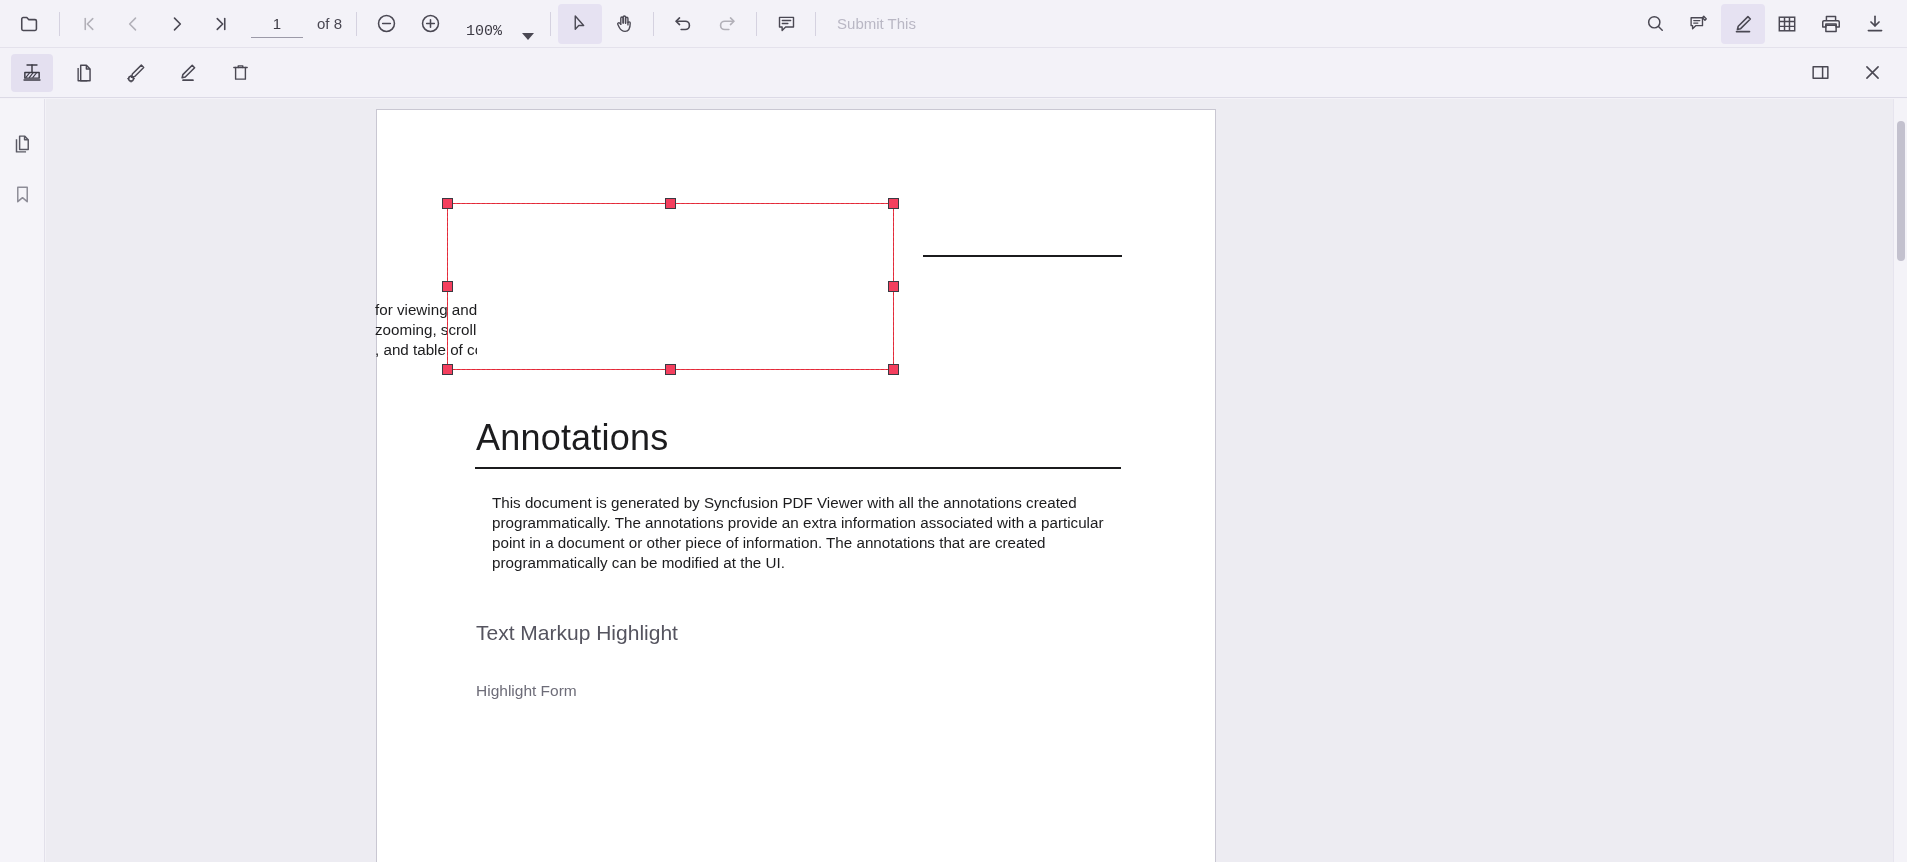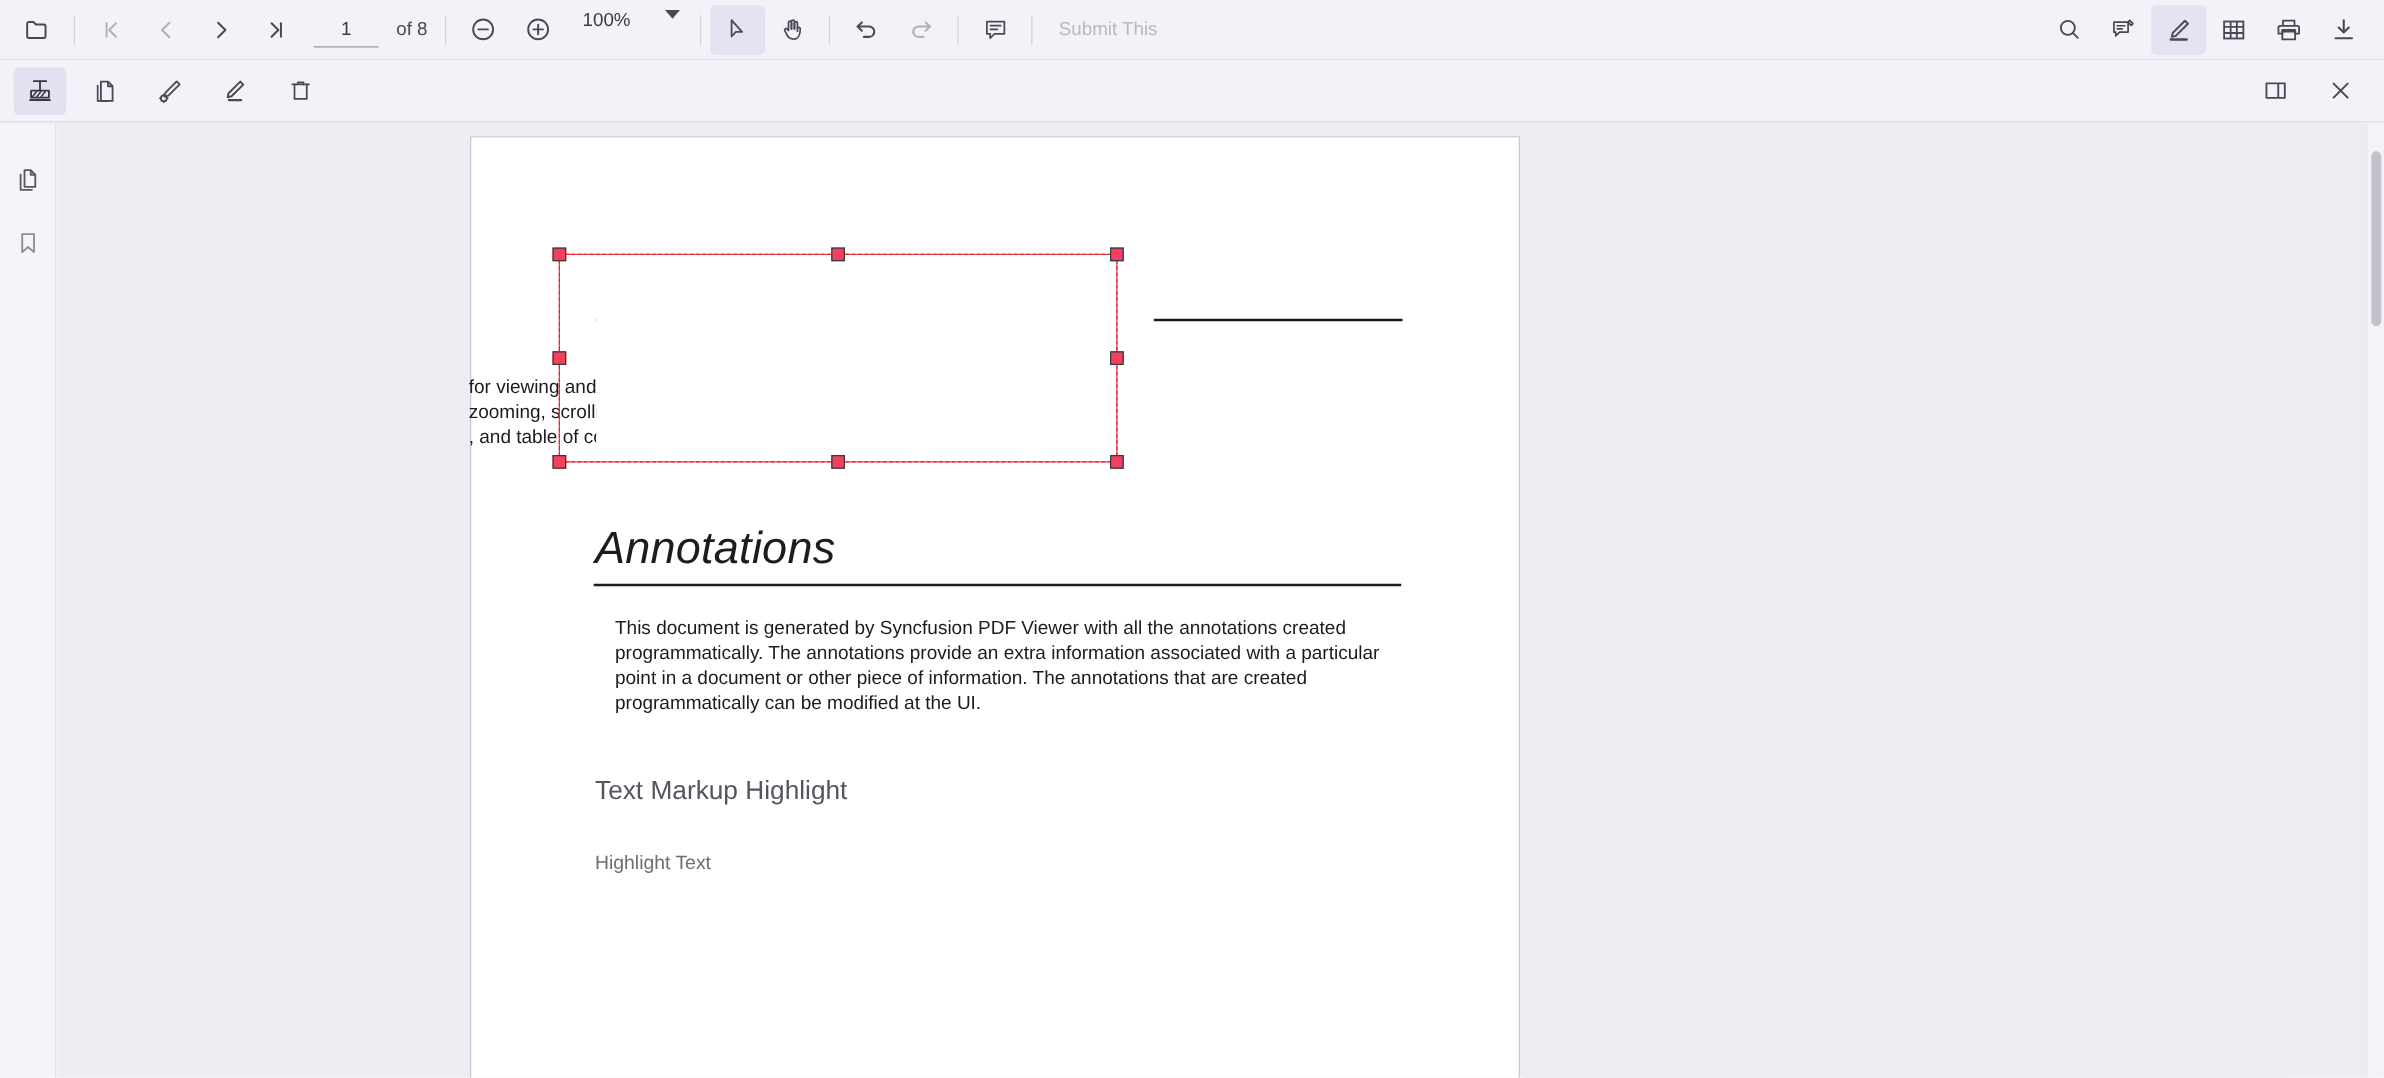--- a/index.html
+++ b/index.html
@@ -41,23 +41,24 @@
     width:52px; height:28px; text-align:center;
     font-family:"Liberation Sans", sans-serif; font-size:15px; color:#3d3b45;
     border:none; border-bottom:1.6px solid #9c9aa8; background:transparent;
     outline:none;
   }
   #page-count {
     font-size:15px; color:#4a4853; margin-left:14px; white-space:nowrap;
   }
   
   #zoom-combo {
-    display:flex; align-items:flex-start; gap:12px; flex:0 0 auto;
+    display:flex; align-items:flex-end; gap:2px; flex:0 0 auto;
     height:32px; padding:0 4px 0 10px; border-radius:4px; cursor:pointer;
     margin-left:4px;
+    font-family:Liberation Mono, monospace;
   }
   #zoom-value { font-size:15px; color:#3d3b45; min-width:42px; }
   .caret {
     width:0;height:0;border-left:6px solid transparent;border-right:6px solid transparent;
     border-top:7px solid #4a4853; margin-left:12px;
   }
   #submit-form-btn {
     font-size:15px; color:#b9b7c4; padding:0 14px; height:34px;
     display:flex;align-items:center; border-radius:4px; cursor:default;
     white-space:nowrap;
@@ -433,28 +434,28 @@
   <div id="page-canvas">
 
     <div class="doc-rule" style="left:100px; top:145px; width:645px; height:2.4px;"></div>
 
     <div class="doc-p" style="left:-2px; top:190px; width:760px; white-space:nowrap;">for viewing and printing PDF files. It</div>
     <div class="doc-p" style="left:-2px; top:210px; width:760px; white-space:nowrap;">zooming, scrolling, text searching,</div>
     <div class="doc-p" style="left:-2px; top:230px; width:760px; white-space:nowrap;">, and table of contents support</div>
 
     <div id="white-annotation" style="left:100px; top:94px; width:446px; height:166px;"></div>
 
-    <h1 class="doc-h1" style="left:99px; top:307px;font-style:italic;">Annotations</h1>
+    <h1 class="doc-h1" style="left:99px; top:307px;">Annotations</h1>
     <div class="doc-rule" style="left:98px; top:357px; width:646px; height:2.2px;"></div>
 
     <p class="doc-p" style="left:115px; top:383px; width:634px;">This document is generated by Syncfusion PDF Viewer with all the annotations created programmatically. The annotations provide an extra information associated with a particular point in a document or other piece of information. The annotations that are created programmatically can be modified at the UI.</p>
 
     <h2 class="doc-h2" style="left:99px; top:511px;">Text Markup Highlight</h2>
 
-    <h3 class="doc-h3" style="left:99px; top:572px;">Highlight Text</h3>
+    <h3 class="doc-h3" style="left:99px; top:572px;">Highlight Form</h3>
 
     <div id="selection-solid" style="left:70px; top:93px; width:447px; height:167px;"></div>
     <div id="selection-rect" style="left:70px; top:93px; width:447px; height:167px;"></div>
 
     <div class="handle" style="left:65px;  top:88px;"></div>
     <div class="handle" style="left:288px; top:88px;"></div>
     <div class="handle" style="left:511px; top:88px;"></div>
     <div class="handle" style="left:65px;  top:171px;"></div>
     <div class="handle" style="left:511px; top:171px;"></div>
     <div class="handle" style="left:65px;  top:254px;"></div>

